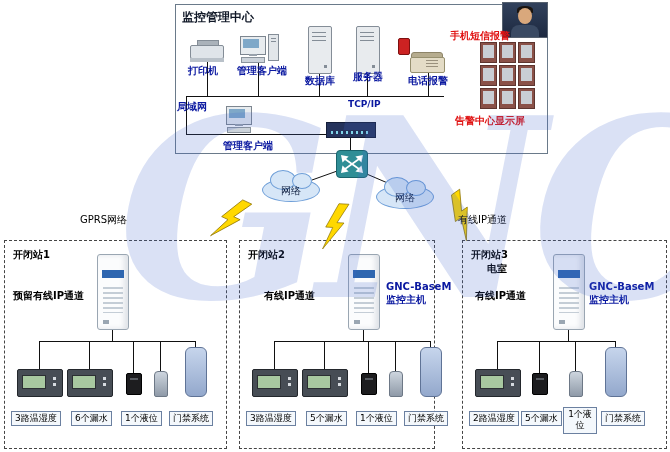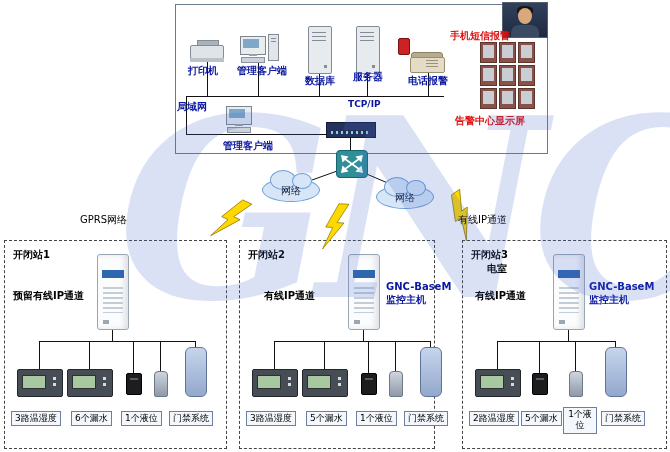--- a/index.html
+++ b/index.html
@@ -103,20 +103,21 @@
   .watermark{position:absolute;left:118px;top:72px;width:460px;z-index:8;pointer-events:none;
              font-family:"DejaVu Serif","Liberation Serif",serif;font-style:italic;font-size:250px;
              line-height:1.1;color:rgba(70,105,205,.20);letter-spacing:-14px;font-weight:bold;}
 </style>
 </head>
 <body>
 
 <div class="canvas">
 
   <div class="mgmt-box"></div>
+  <div class="blue-label" style="left:182px;top:9px;font-size:12px;color:#101827;">监控管理中心</div>
 
   <div class="vline" style="left:207px;top:62px;height:34px;"></div>
   <div class="vline" style="left:258px;top:60px;height:36px;"></div>
   <div class="vline" style="left:319px;top:72px;height:24px;"></div>
   <div class="vline" style="left:367px;top:72px;height:24px;"></div>
   <div class="vline" style="left:428px;top:72px;height:24px;"></div>
   <div class="hline" style="left:186px;top:96px;width:258px;"></div>
   <div class="vline" style="left:186px;top:96px;height:38px;"></div>
   <div class="hline" style="left:186px;top:134px;width:140px;"></div>
   <div class="vline" style="left:350px;top:136px;height:14px;"></div>

